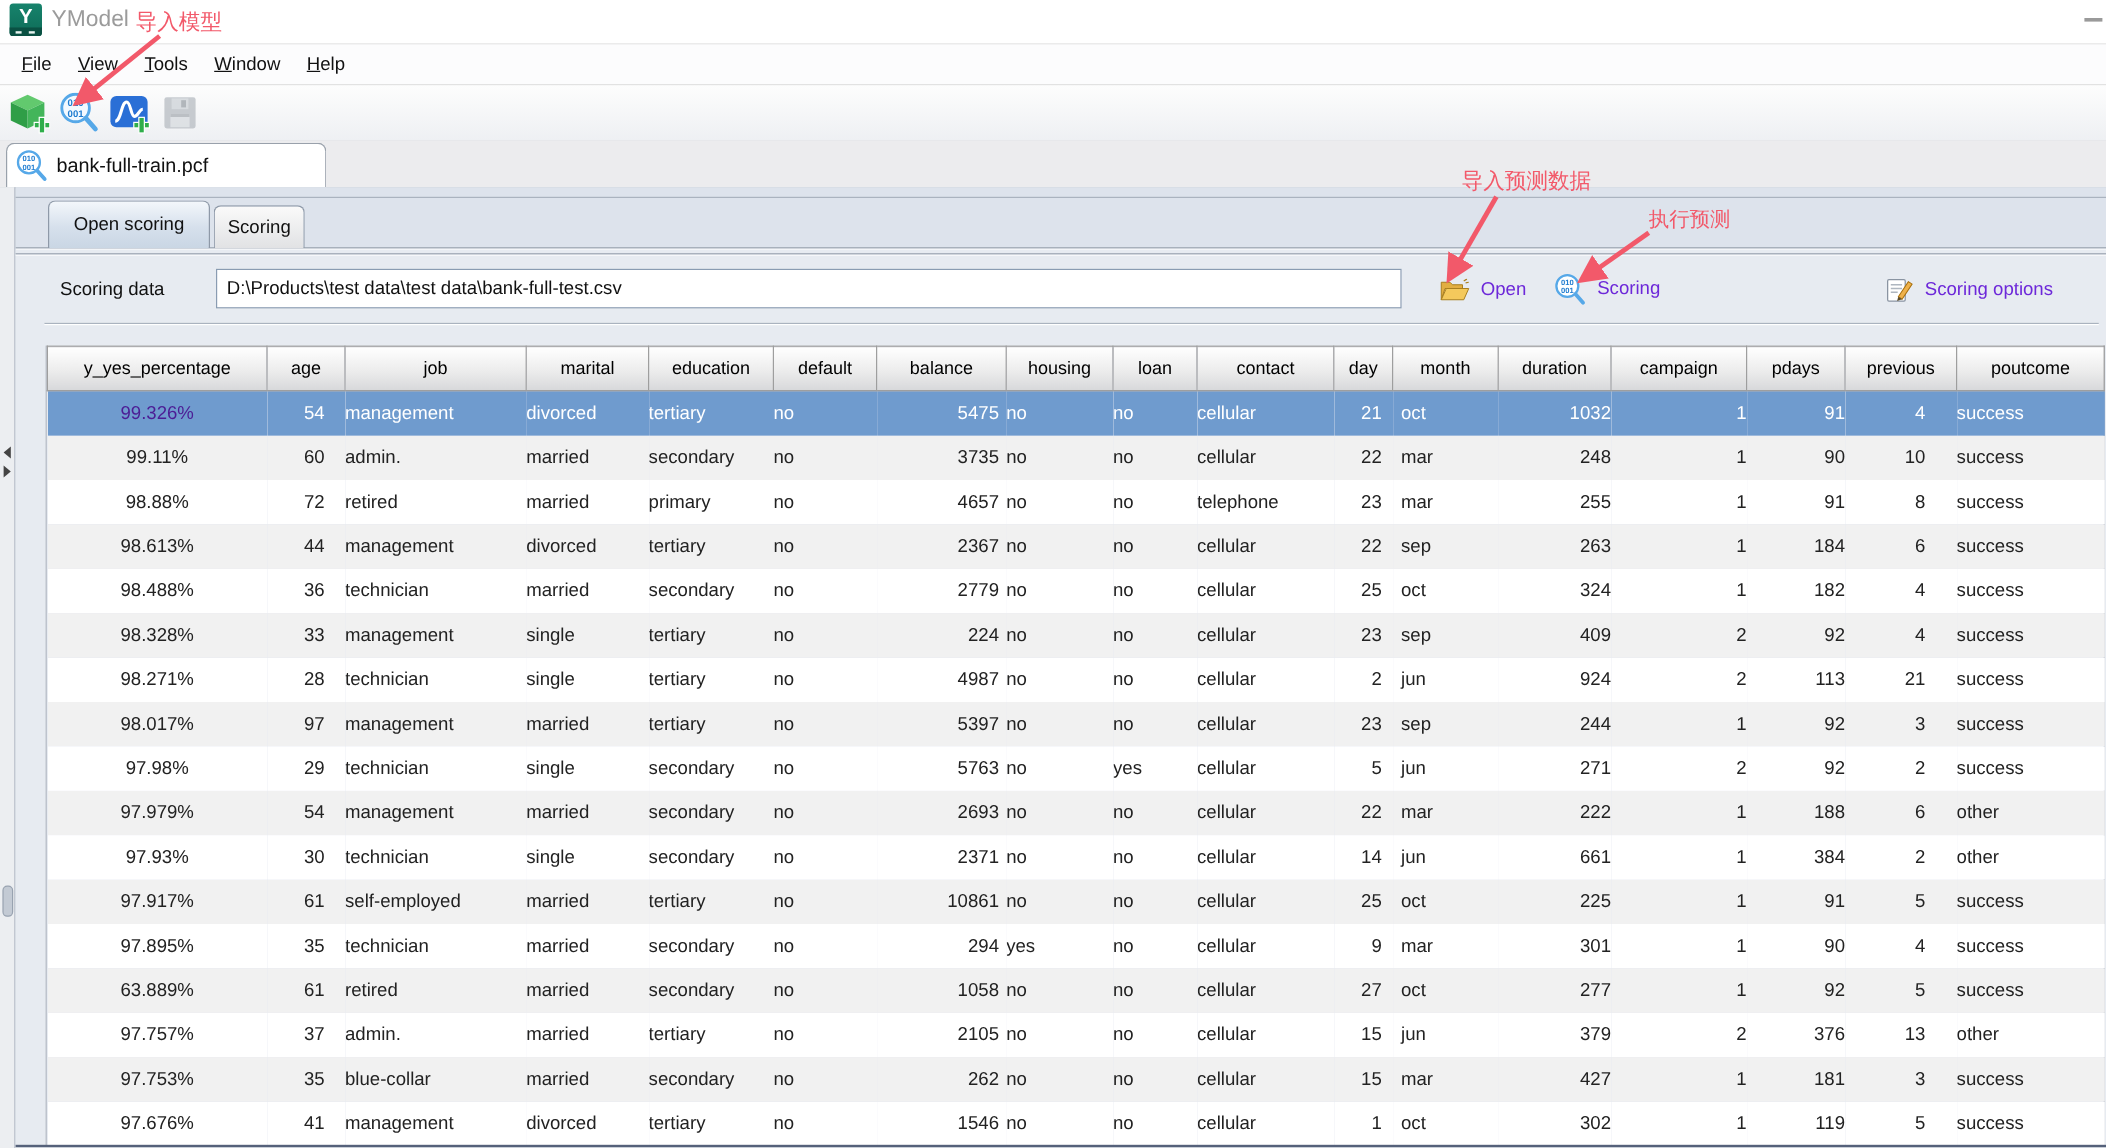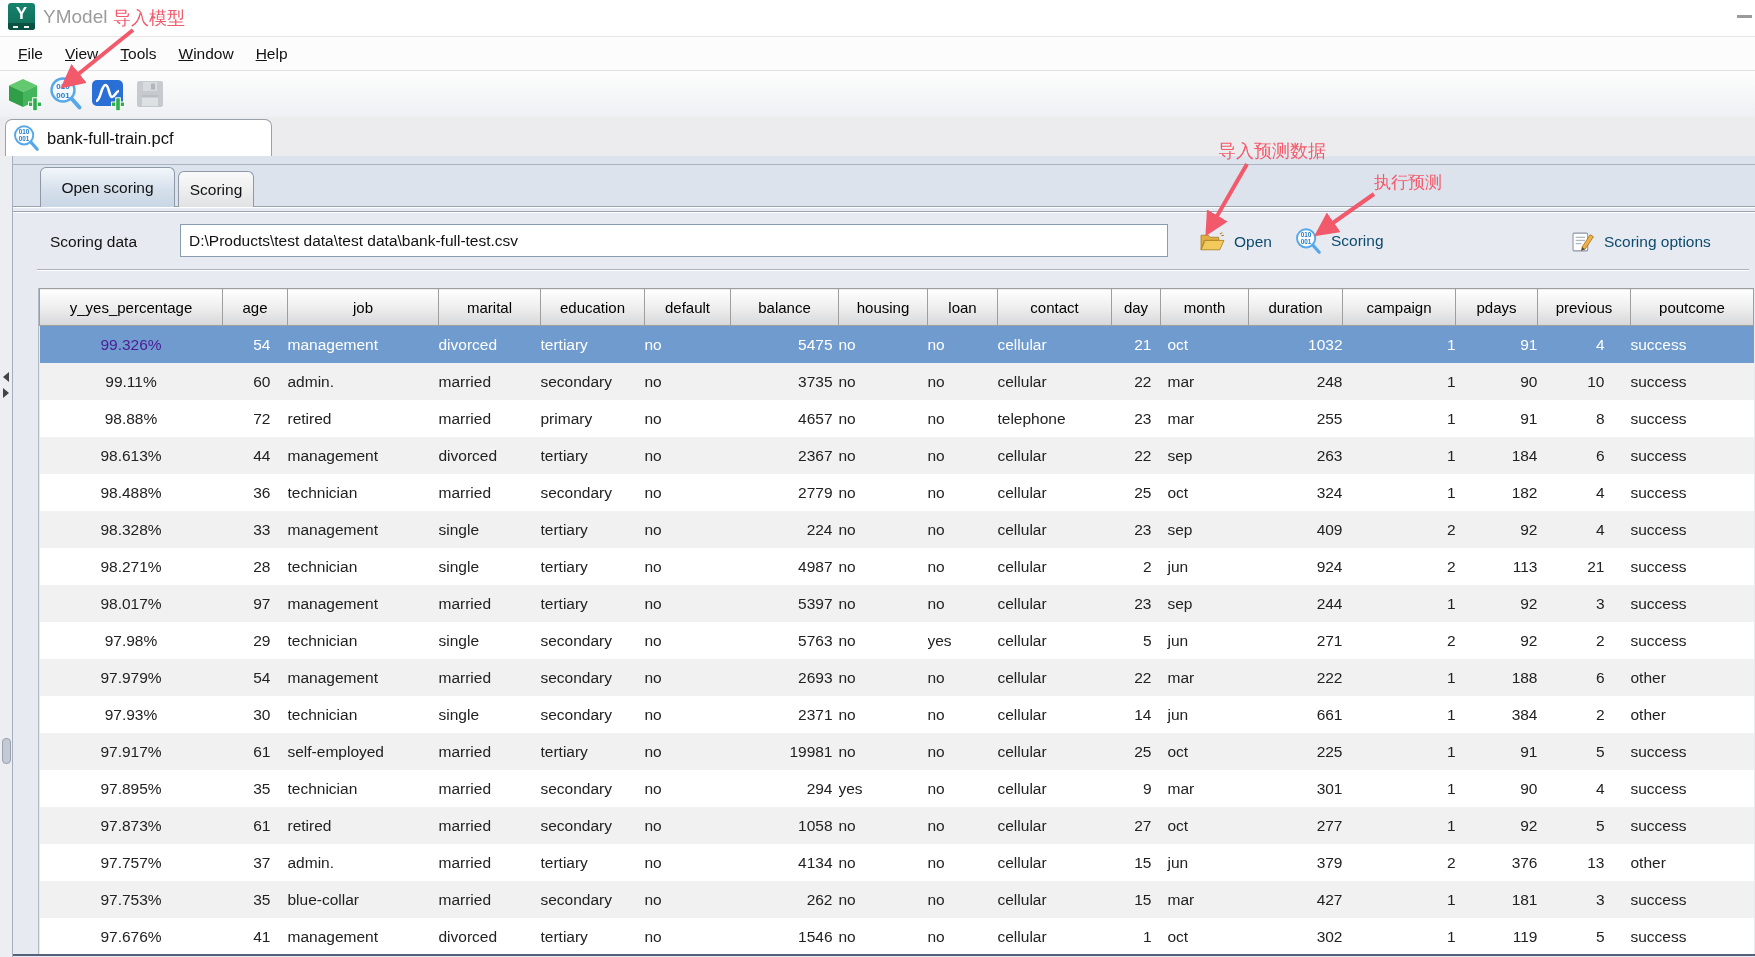--- a/index.html
+++ b/index.html
@@ -59,21 +59,21 @@
         background:linear-gradient(#fafafa,#e1e2e4);}
 
   .content{position:absolute;left:0;top:50px;width:1742px;height:751px;background:#e7ebf1;
            border-top:1px solid #9aa4b0;box-shadow:inset 0 1px 0 #ffffff;}
   .groove2{position:absolute;left:0;top:4px;width:100%;height:1px;background:#9aa4b0;box-shadow:0 1px 0 #fff;}
 
   .sc-label{position:absolute;left:37px;top:26px;font-size:15.5px;color:#111;}
   .sc-input{position:absolute;left:167px;top:17px;width:988px;height:33px;box-sizing:border-box;
             border:1px solid #8a9cb2;background:#fff;font-family:"Liberation Sans",sans-serif;
             font-size:15.5px;color:#111;padding:0 8px;}
-  .linkbtn{position:absolute;display:flex;align-items:center;gap:9px;font-size:15.5px;color:#0c4a6e;height:26px;}
+  .linkbtn{position:absolute;display:flex;align-items:center;gap:9px;font-size:15.5px;color:#6d28d9;height:26px;}
   .btn-open{left:1187px;top:22px;}
   .btn-score{left:1282px;top:21px;}
   .btn-opts{left:1559px;top:22px;}
   .sep{position:absolute;left:24px;top:62px;width:1712px;height:2px;
        background:#ffffff;border-top:1px solid #aab3bf;box-sizing:border-box;}
 
   
   .tablewrap{position:absolute;left:25px;top:81px;width:1716px;
              border-left:1px solid #b3bac4;border-right:1px solid #b3bac4;box-sizing:border-box;}
   table.grid{border-collapse:collapse;table-layout:fixed;width:1714px;font-size:15.5px;}
@@ -480,21 +480,21 @@
                 <td class="a-right" style="text-align: right;">2</td>
                 <td class="a-left" style="text-align: left;">other</td>
               </tr>
               <tr class="alt">
                 <td class="a-center pct" style="text-align: center;">97.917%</td>
                 <td class="a-right" style="text-align: right;">61</td>
                 <td class="a-left" style="text-align: left;">self-employed</td>
                 <td class="a-left" style="text-align: left;">married</td>
                 <td class="a-left" style="text-align: left;">tertiary</td>
                 <td class="a-left" style="text-align: left;">no</td>
-                <td class="a-right" style="text-align: right;">19981</td>
+                <td class="a-right" style="text-align: right;">10861</td>
                 <td class="a-left" style="text-align: left;">no</td>
                 <td class="a-left" style="text-align: left;">no</td>
                 <td class="a-left" style="text-align: left;">cellular</td>
                 <td class="a-right" style="text-align: right;">25</td>
                 <td class="a-left" style="text-align: left;">oct</td>
                 <td class="a-right" style="text-align: right;">225</td>
                 <td class="a-right" style="text-align: right;">1</td>
                 <td class="a-right" style="text-align: right;">91</td>
                 <td class="a-right" style="text-align: right;">5</td>
                 <td class="a-left" style="text-align: left;">success</td>
@@ -512,21 +512,21 @@
                 <td class="a-left" style="text-align: left;">cellular</td>
                 <td class="a-right" style="text-align: right;">9</td>
                 <td class="a-left" style="text-align: left;">mar</td>
                 <td class="a-right" style="text-align: right;">301</td>
                 <td class="a-right" style="text-align: right;">1</td>
                 <td class="a-right" style="text-align: right;">90</td>
                 <td class="a-right" style="text-align: right;">4</td>
                 <td class="a-left" style="text-align: left;">success</td>
               </tr>
               <tr class="alt">
-                <td class="a-center pct" style="text-align: center;">97.873%</td>
+                <td class="a-center pct" style="text-align: center;">63.889%</td>
                 <td class="a-right" style="text-align: right;">61</td>
                 <td class="a-left" style="text-align: left;">retired</td>
                 <td class="a-left" style="text-align: left;">married</td>
                 <td class="a-left" style="text-align: left;">secondary</td>
                 <td class="a-left" style="text-align: left;">no</td>
                 <td class="a-right" style="text-align: right;">1058</td>
                 <td class="a-left" style="text-align: left;">no</td>
                 <td class="a-left" style="text-align: left;">no</td>
                 <td class="a-left" style="text-align: left;">cellular</td>
                 <td class="a-right" style="text-align: right;">27</td>
@@ -537,21 +537,21 @@
                 <td class="a-right" style="text-align: right;">5</td>
                 <td class="a-left" style="text-align: left;">success</td>
               </tr>
               <tr>
                 <td class="a-center pct" style="text-align: center;">97.757%</td>
                 <td class="a-right" style="text-align: right;">37</td>
                 <td class="a-left" style="text-align: left;">admin.</td>
                 <td class="a-left" style="text-align: left;">married</td>
                 <td class="a-left" style="text-align: left;">tertiary</td>
                 <td class="a-left" style="text-align: left;">no</td>
-                <td class="a-right" style="text-align: right;">4134</td>
+                <td class="a-right" style="text-align: right;">2105</td>
                 <td class="a-left" style="text-align: left;">no</td>
                 <td class="a-left" style="text-align: left;">no</td>
                 <td class="a-left" style="text-align: left;">cellular</td>
                 <td class="a-right" style="text-align: right;">15</td>
                 <td class="a-left" style="text-align: left;">jun</td>
                 <td class="a-right" style="text-align: right;">379</td>
                 <td class="a-right" style="text-align: right;">2</td>
                 <td class="a-right" style="text-align: right;">376</td>
                 <td class="a-right" style="text-align: right;">13</td>
                 <td class="a-left" style="text-align: left;">other</td>

